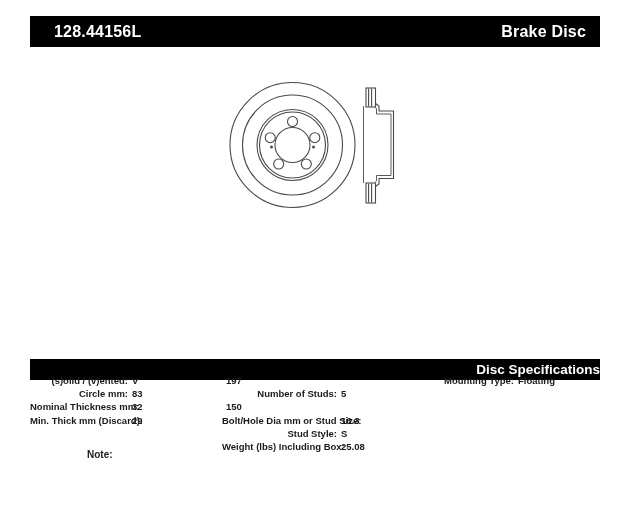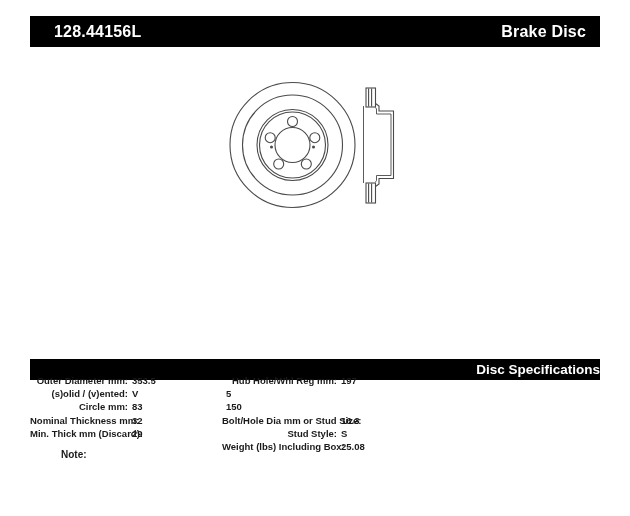--- a/index.html
+++ b/index.html
@@ -56,21 +56,21 @@
     font-size: 9.5px; font-weight: bold; white-space: nowrap;
   }
   .spec-col .lbl { text-align: right; flex: 0 0 auto; }
   .spec-col .val { margin-left: 4px; }
   .col-left  { left: 30px; }  .col-left  .lbl { width: 98px;  }
   .col-mid   { left: 222px; } .col-mid   .lbl { width: 115px; }
   .col-right { left: 428px; } .col-right .lbl { width: 86px;  }
 
   
   .note {
-    position: absolute; left: 61px; top: 449px;
+    position: absolute; left: 87px; top: 449px;
     font-size: 10px; font-weight: bold;
   }
 </style>
 </head>
 <body>
 
 <div class="page">
 
   <header class="title-bar">
     <span>128.44156L</span>
@@ -115,62 +115,64 @@
       </g>
     </svg>
   </div>
 
   <div class="section-bar">
     <span>Disc Specifications</span>
   </div>
 
   <div class="spec-col col-left">
     <div class="row">
-      <span class="lbl">Outer Diameter mm:</span>
-      <span class="val">353.5</span>
-    </div>
-    <div class="row">
       <span class="lbl">(s)olid / (v)ented:</span>
       <span class="val">V</span>
     </div>
     <div class="row">
       <span class="lbl">Circle mm:</span>
       <span class="val">83</span>
     </div>
     <div class="row">
       <span class="lbl">Nominal Thickness mm:</span>
       <span class="val">32</span>
     </div>
     <div class="row">
       <span class="lbl">Min. Thick mm (Discard):</span>
       <span class="val">29</span>
     </div>
   </div>
 
   <div class="spec-col col-mid">
     <div class="row">
-      <span class="lbl">Hub Hole/Whl Reg mm:</span>
       <span class="val">197</span>
     </div>
     <div class="row">
+      <span class="lbl">Number of Studs:</span>
       <span class="val">5</span>
     </div>
     <div class="row">
       <span class="val">150</span>
     </div>
     <div class="row">
       <span class="lbl">Bolt/Hole Dia mm or Stud Size:</span>
       <span class="val">16.3</span>
     </div>
     <div class="row">
       <span class="lbl">Stud Style:</span>
       <span class="val">S</span>
     </div>
     <div class="row">
       <span class="lbl">Weight (lbs) Including Box:</span>
       <span class="val">25.08</span>
     </div>
   </div>
 
+  <div class="spec-col col-right">
+    <div class="row">
+      <span class="lbl">Mounting Type:</span>
+      <span class="val">Floating</span>
+    </div>
+  </div>
 
   <div class="note">Note:</div>
 
 </div>
 
 </body></html>

